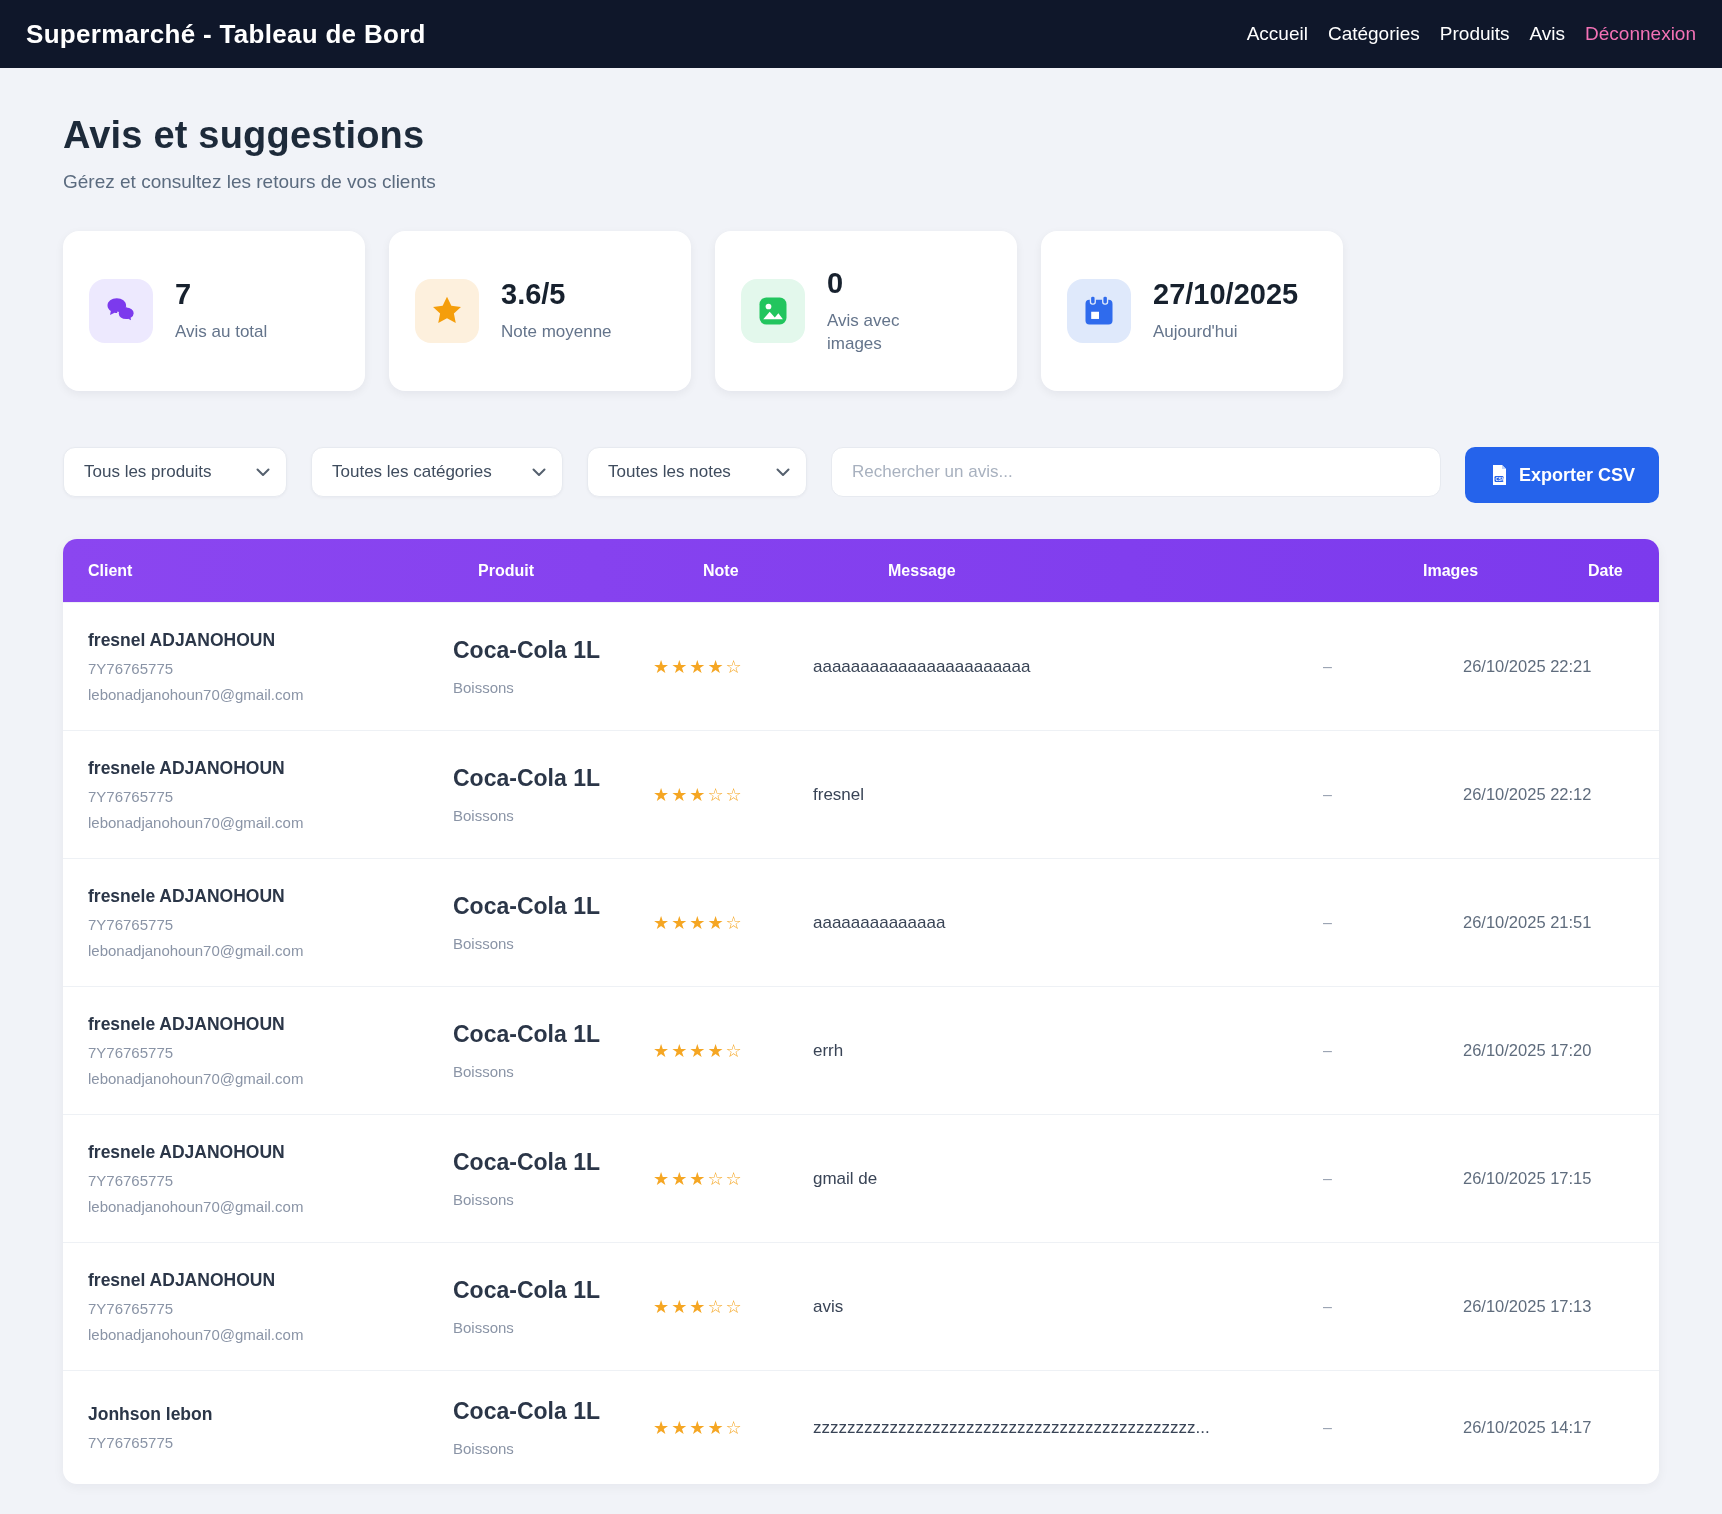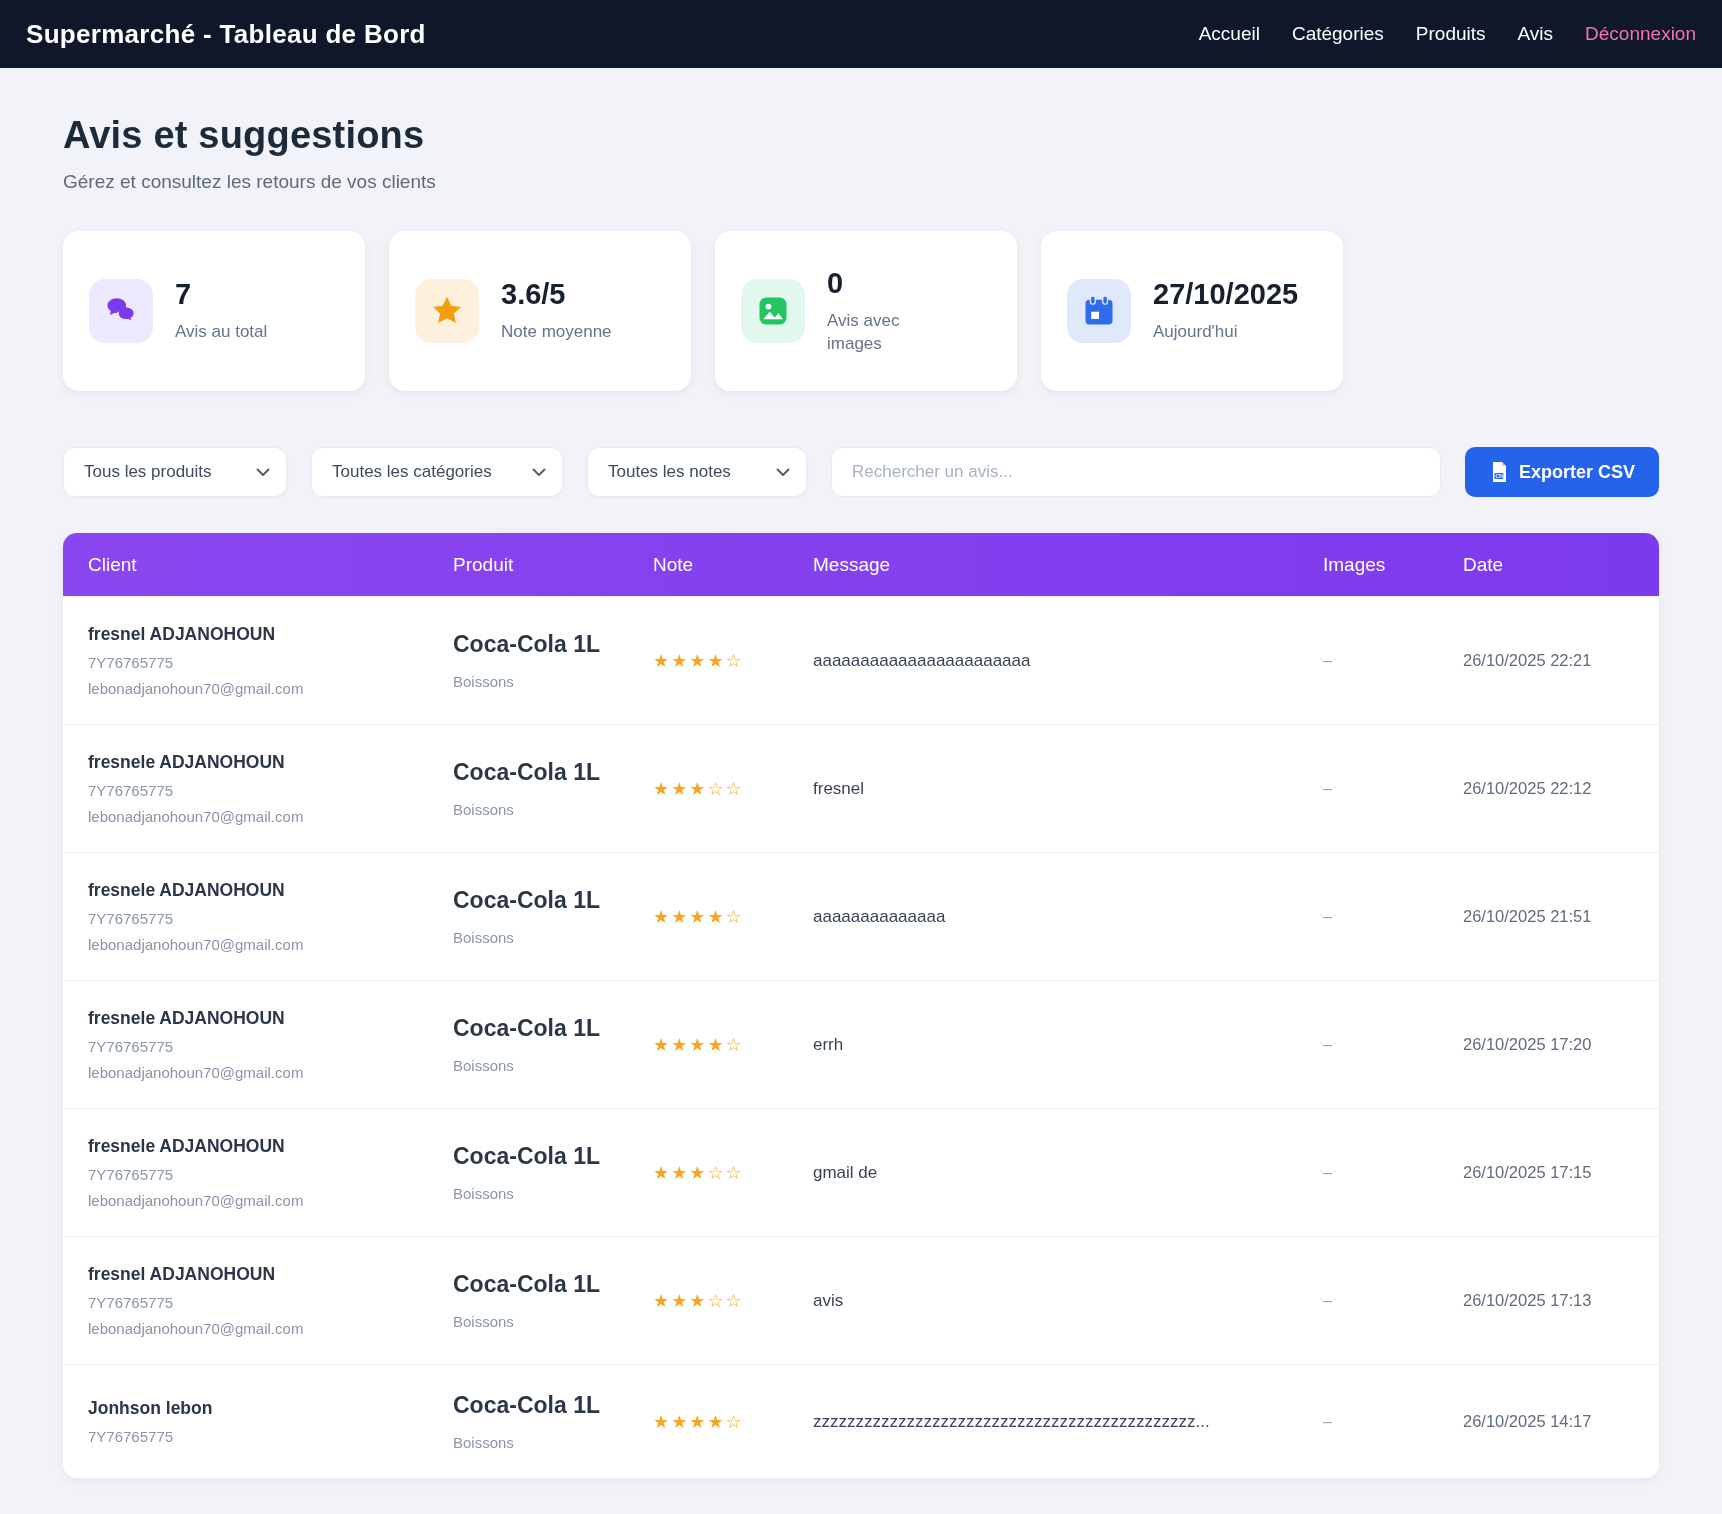--- a/index.html
+++ b/index.html
@@ -11,21 +11,21 @@
     display:flex; flex-direction:column;
   }
 
   
   .topbar {
     height:68px; background:#0f172a;
     display:flex; align-items:center; justify-content:space-between;
     padding:0 26px; flex-shrink:0;
   }
   .brand { color:#ffffff; font-size:26px; font-weight:bold; letter-spacing:.3px; }
-  .nav { display:flex; align-items:flex-end; gap:32px; }
+  .nav { display:flex; align-items:flex-end; gap:20px; }
   .nav-link { color:#ffffff; font-size:19px; cursor:pointer; }
   .nav-link.logout { color:#f472b6; }
 
   
   main { width:1596px; margin:0 auto; flex:1; }
   .page-title { font-size:38px; font-weight:bold; color:#1d2a3a; margin:46px 0 0 0; letter-spacing:.2px; }
   .page-subtitle { font-size:19px; color:#5b6b7f; margin-top:14px; }
 
   
   .stats { display:flex; gap:24px; margin-top:38px; }
@@ -53,39 +53,39 @@
     box-shadow:0 1px 3px rgba(15,23,42,.04);
   }
   .select.w1 { width:224px; } .select.w2 { width:252px; } .select.w3 { width:220px; }
   .search {
     flex:1; height:50px; background:#fff; border:1px solid #e7eaf0; border-radius:12px;
     padding:0 20px; font-size:17px; color:#3f4c5e; outline:none;
     font-family:"Liberation Sans", sans-serif;
   }
   .search::placeholder { color:#a8b1bf; }
   .export-btn {
-    height:50px; background:#2563eb; color:#fff; border:none; border-radius:10px;
+    height:56px; background:#2563eb; color:#fff; border:none; border-radius:10px;
     font-size:18px; font-weight:bold; padding:0 24px; display:flex; align-items:center; gap:10px;
     cursor:pointer; font-family:"Liberation Sans", sans-serif;
   }
 
   
   .table {
     background:#fff; border-radius:14px; overflow:hidden;
     margin:36px 0 40px 0; box-shadow:0 3px 12px rgba(15,23,42,.05);
   }
   .thead, .row {
     display:grid;
     grid-template-columns:365px 200px 160px 510px 140px 1fr;
     padding-left:25px;
   }
   .thead {
     background:linear-gradient(90deg,#8b46f0,#7c3aed);
-    color:#fff; font-weight:normal; font-size:19px;
-    height:63px; align-items:center;
+    color:#fff; font-weight:bold; font-size:16px;
+    height:63px; align-items:center;gap:25px;
   }
   .row { border-top:1px solid #eef1f5; padding-top:27px; padding-bottom:27px; align-items:center; }
   .row:first-of-type { border-top:none; }
   .client-name { font-size:17.5px; font-weight:bold; color:#2b3648; }
   .client-phone, .client-email { font-size:15px; color:#8a94a6; margin-top:9px; }
   .client-email:empty { display:none; }
   .product-name { font-size:23px; font-weight:600; color:#2b3648; }
   .product-cat { font-size:15px; color:#8a94a6; margin-top:15px; }
   .stars { color:#f5a623; font-size:18px; letter-spacing:2px; }
   .message { font-size:17px; color:#394456; white-space:nowrap; overflow:hidden; padding-right:30px; }

